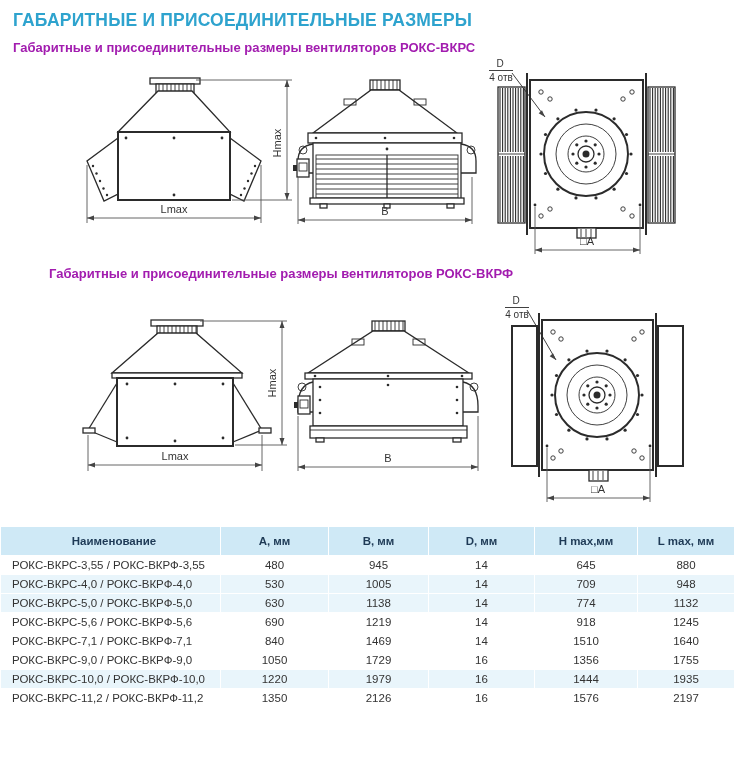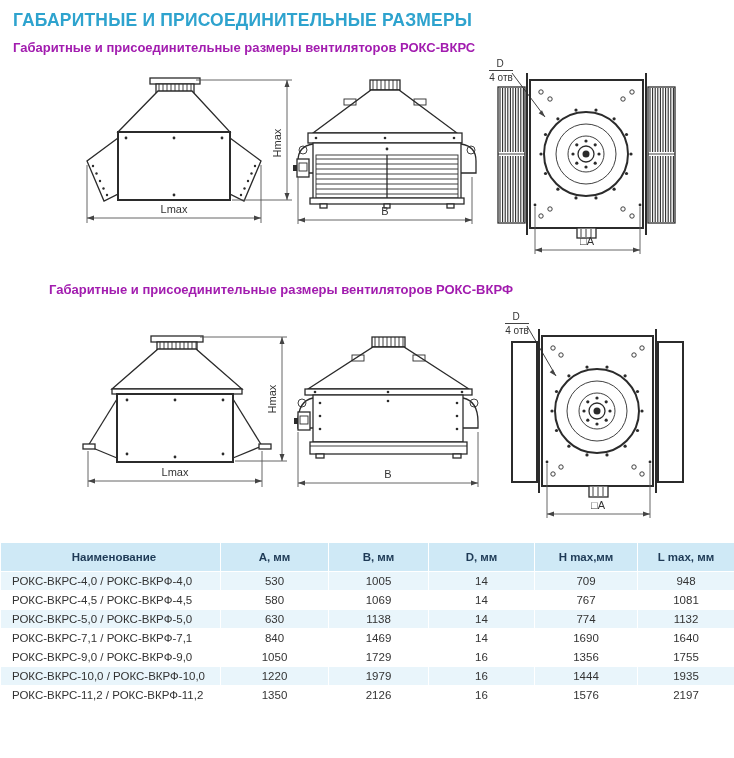--- a/index.html
+++ b/index.html
@@ -234,21 +234,21 @@
         <circle class="fd" cx="640" cy="150" r="1.4"></circle>
       <line class="dim" x1="535" y1="152" x2="535" y2="199"></line>
       <line class="dim" x1="640" y1="152" x2="640" y2="199"></line>
       <line class="dim" x1="535" y1="195" x2="640" y2="195"></line>
       <polygon class="darr" points="535,195 542,192.5 542,197.5"></polygon>
       <polygon class="darr" points="640,195 633,192.5 633,197.5"></polygon>
       <text class="dimtxt" x="587" y="190" text-anchor="middle">□A</text>
     </g>
   </svg>
 
-  <div class="subtitle" style="margin-top:22px;padding-left:36px;">Габаритные и присоединительные размеры вентиляторов РОКС-ВКРФ</div>
+  <div class="subtitle" style="margin-top:6px;padding-left:36px;">Габаритные и присоединительные размеры вентиляторов РОКС-ВКРФ</div>
 
   <svg class="dwg-row" width="734" height="233" viewBox="0 0 734 233" style="margin-top:4px;">
 
     <g>
       <rect class="ln fw" x="151" y="35" width="52" height="6"></rect>
       <rect class="ln fw" x="157" y="41" width="40" height="9"></rect>
       <g class="thin">
           <line y1="41" y2="50" x1="160.0" x2="160.0"></line>
           <line y1="41" y2="50" x1="164.0" x2="164.0"></line>
           <line y1="41" y2="50" x1="168.0" x2="168.0"></line>
@@ -428,50 +428,58 @@
       <tr>
         <th class="name" style="text-align:center;">Наименование</th>
         <th>А, мм</th>
         <th>В, мм</th>
         <th>D, мм</th>
         <th>Н max,мм</th>
         <th>L max, мм</th>
       </tr>
     </thead>
     <tbody>
+        <tr>
+          <td class="name">РОКС-ВКРС-3,55 / РОКС-ВКРФ-3,55</td>
+          <td>480</td>
+          <td>945</td>
+          <td>14</td>
+          <td>645</td>
+          <td>880</td>
+        </tr>
         <tr class="alt">
           <td class="name">РОКС-ВКРС-4,0 / РОКС-ВКРФ-4,0</td>
           <td>530</td>
           <td>1005</td>
           <td>14</td>
           <td>709</td>
           <td>948</td>
         </tr>
-        <tr>
-          <td class="name">РОКС-ВКРС-4,5 / РОКС-ВКРФ-4,5</td>
-          <td>580</td>
-          <td>1069</td>
-          <td>14</td>
-          <td>767</td>
-          <td>1081</td>
-        </tr>
         <tr class="alt">
           <td class="name">РОКС-ВКРС-5,0 / РОКС-ВКРФ-5,0</td>
           <td>630</td>
           <td>1138</td>
           <td>14</td>
           <td>774</td>
           <td>1132</td>
         </tr>
         <tr>
+          <td class="name">РОКС-ВКРС-5,6 / РОКС-ВКРФ-5,6</td>
+          <td>690</td>
+          <td>1219</td>
+          <td>14</td>
+          <td>918</td>
+          <td>1245</td>
+        </tr>
+        <tr>
           <td class="name">РОКС-ВКРС-7,1 / РОКС-ВКРФ-7,1</td>
           <td>840</td>
           <td>1469</td>
           <td>14</td>
-          <td>1690</td>
+          <td>1510</td>
           <td>1640</td>
         </tr>
         <tr>
           <td class="name">РОКС-ВКРС-9,0 / РОКС-ВКРФ-9,0</td>
           <td>1050</td>
           <td>1729</td>
           <td>16</td>
           <td>1356</td>
           <td>1755</td>
         </tr>

